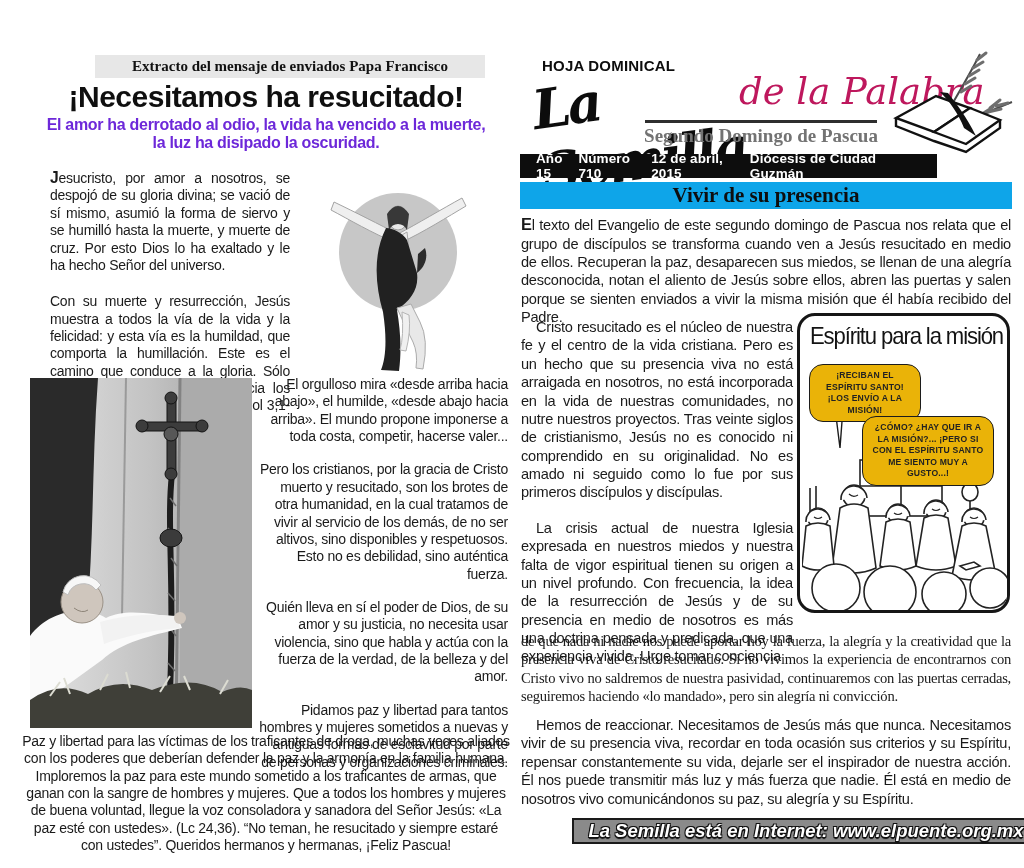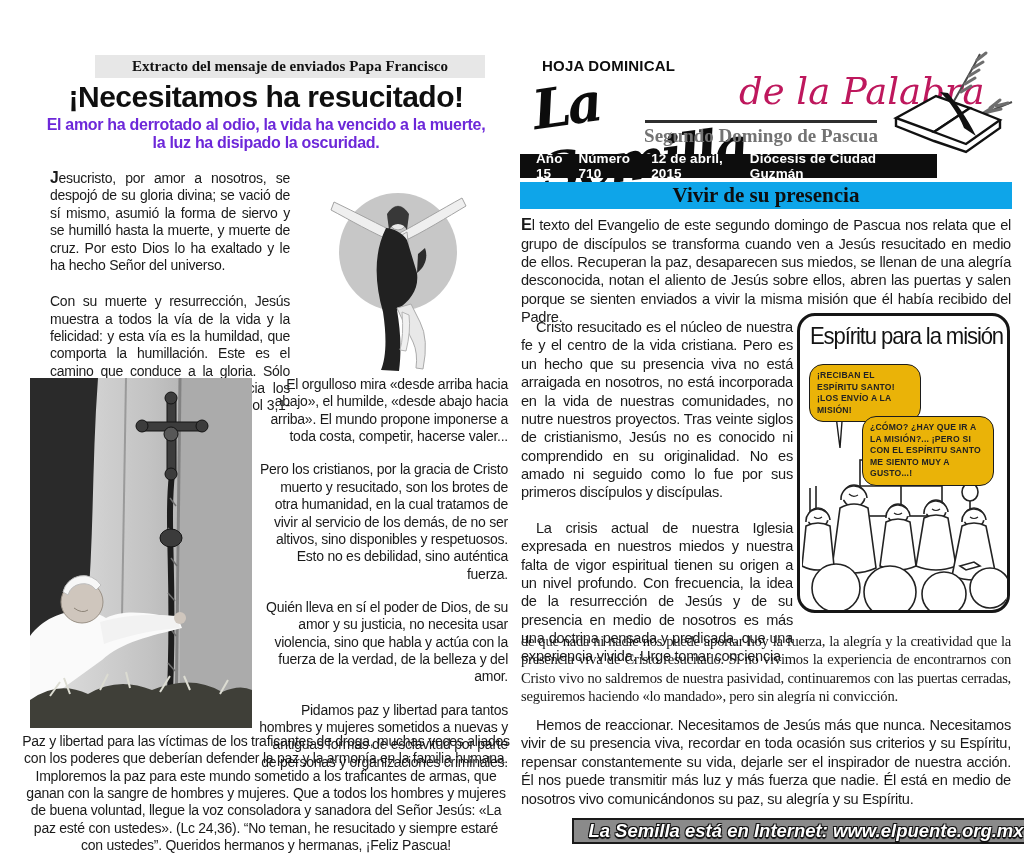--- a/index.html
+++ b/index.html
@@ -50,21 +50,21 @@
   .rp-intro { left:521px; top:214px; width:490px; }
   .rp-intro::first-letter { font-weight:bold; font-size:1.12em; }
   .rp-col { left:521px; top:318px; width:272px; }
   .rp-col p { text-indent:15px; }
   .rp-col p + p { margin-top:17px; }
   .rp-cont { left:521px; top:632px; width:490px;font-family:Liberation Serif, serif; }
   .rp-last { left:521px; top:716px; width:490px; text-indent:15px; }
 
   
   .cartoon-box { left:797px; top:313px; width:213px; height:300px;
-    border:3px solid #161616; border-radius:18px; background:#fff; overflow:hidden; }
+    border:3px solid #161616; border-radius:18px; background:#fff; overflow:hidden;text-align:center; }
   .cartoon-title { position:absolute; left:10px; top:6px; width:193px;
     font-size:24px; font-weight:400; letter-spacing:-1.2px; color:#131313;
     transform:scaleX(0.92); transform-origin:left; white-space:nowrap; }
   .bubble { position:absolute; border:1.6px solid #1c1c1c; border-radius:14px; background:#eab308;
     font-size:8.6px; font-weight:bold; letter-spacing:0.2px; line-height:1.35;
     padding:5px 7px; text-transform:uppercase; color:#222; z-index:2; }
   .bubble1 { left:9px; top:48px; width:112px; }
   .bubble2 { left:62px; top:100px; width:132px; }
   .tail1 { position:absolute; left:34px; top:92px; width:10px; height:40px; z-index:1; }
   .cartoon-art { position:absolute; left:2px; bottom:0px; width:206px; height:152px; }

